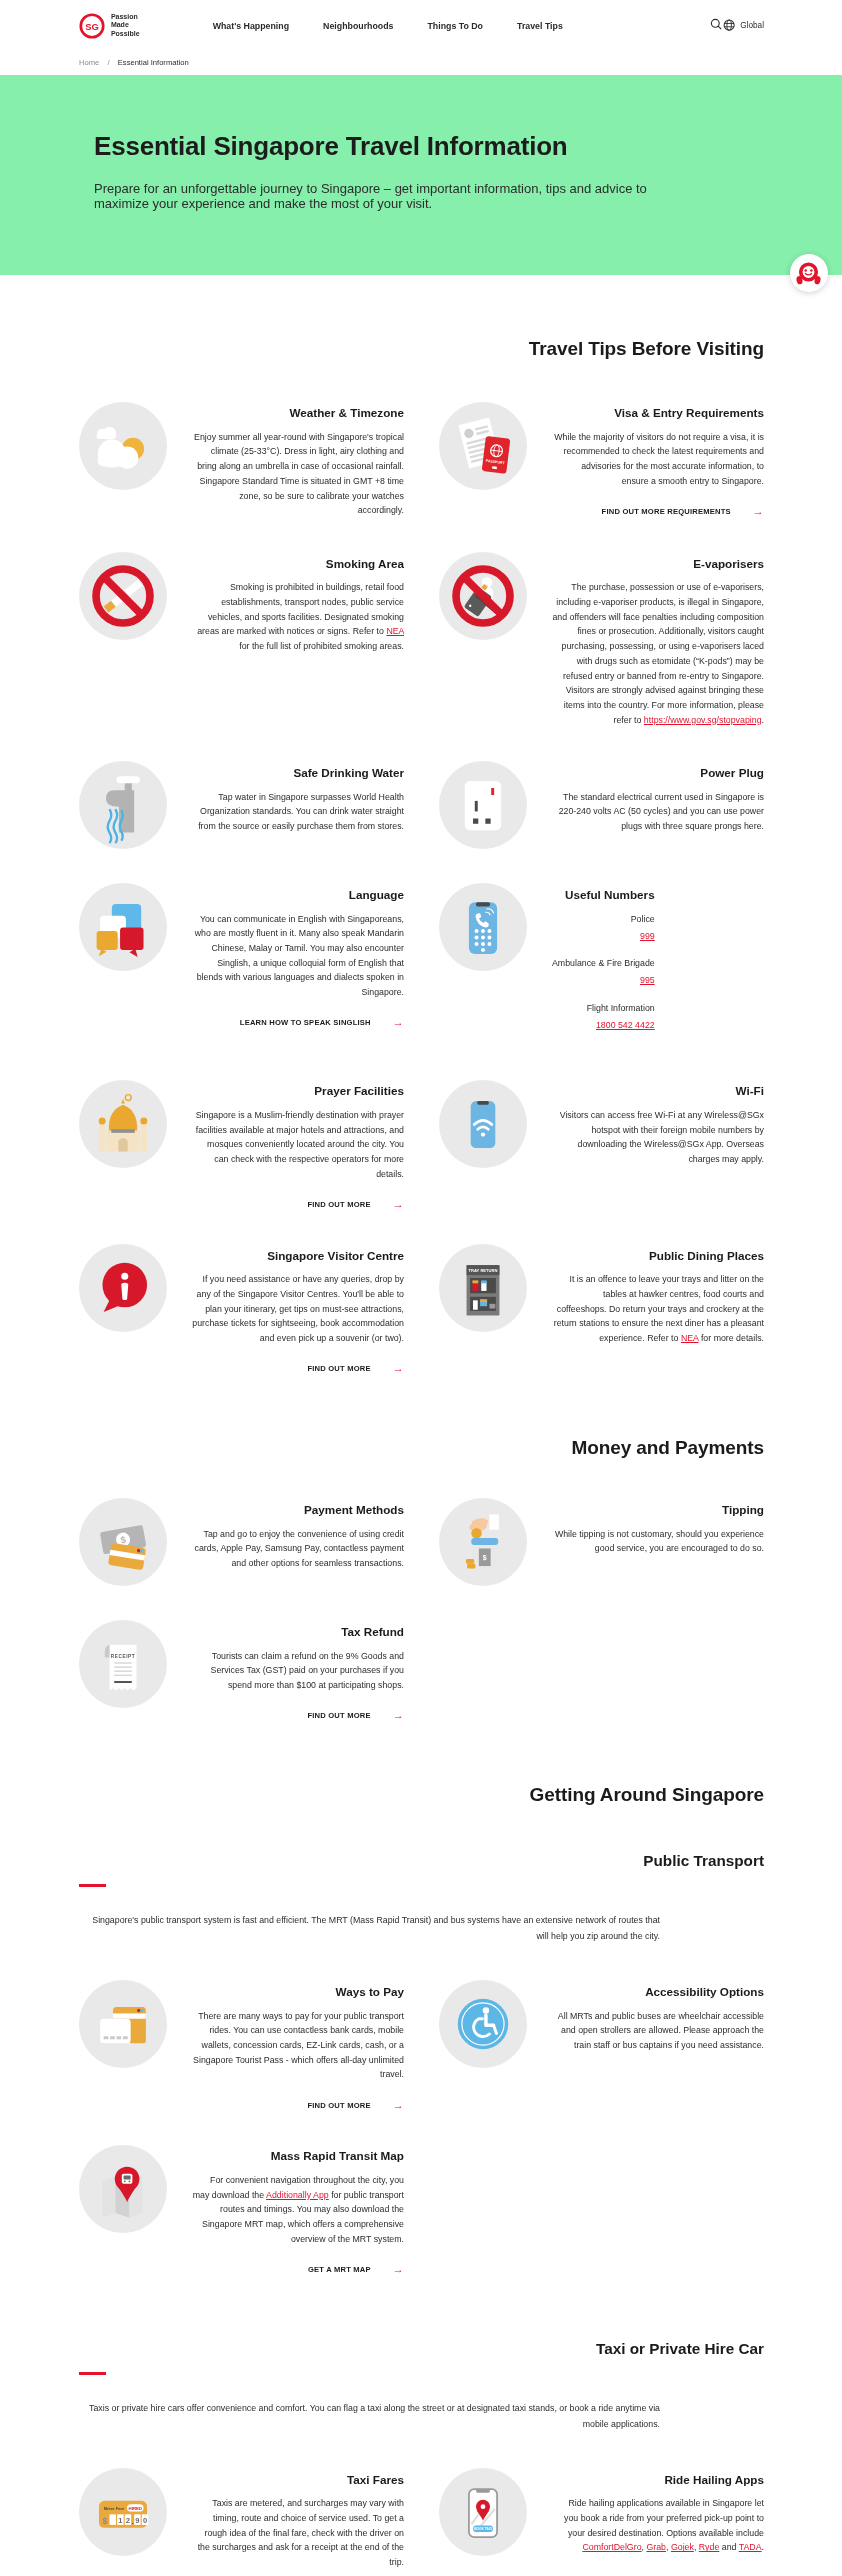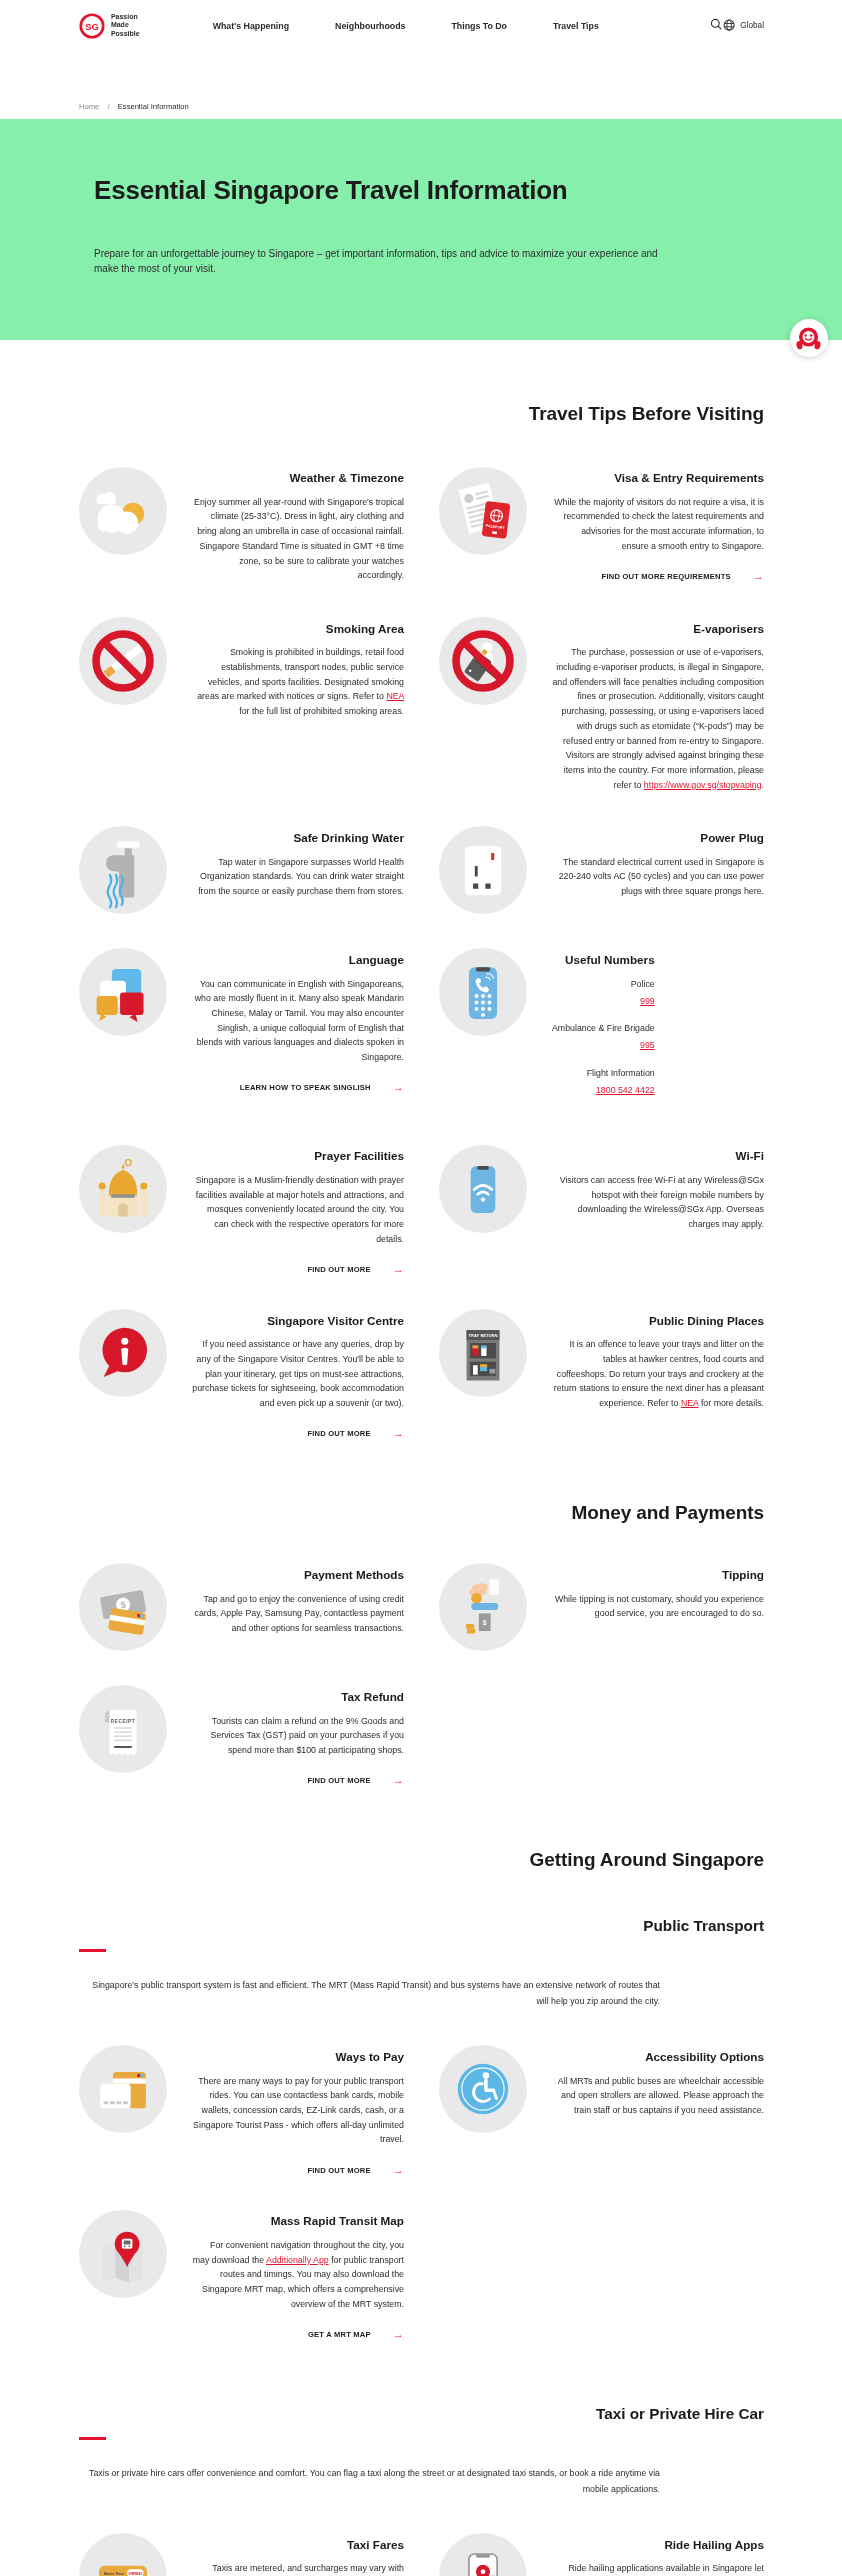--- a/index.html
+++ b/index.html
@@ -4,33 +4,33 @@
 <style>
   * { margin:0; padding:0; box-sizing:border-box; }
   body { background:#fff; font-family:"Liberation Sans", sans-serif; color:#2c2c2c; }
   .page { width:843px; margin:0 auto; background:#fff; position:relative; }
   a { text-decoration:none; color:inherit; cursor:pointer; }
 
   
   .header { height:51px; display:flex; align-items:center; padding:8px 79px; background:#fff; }
   .logo { display:flex; align-items:center; gap:5.9px; }
   .logo-tagline { font-size:7px; font-weight:700; line-height:8.2px; color:#2b2b2b; }
-  .nav { display:flex; gap:46px; margin-left:73px; }
+  .nav { display:flex; gap:34px; margin-left:73px; }
   .nav a { font-size:8.8px; font-weight:700; color:#2b2b2b; }
   .header-right { margin-left:auto; display:flex; align-items:center; gap:1px; }
   .globe-wrap { display:flex; align-items:center; gap:4.7px; font-size:8.2px; color:#2b2b2b; }
 
   
-  .breadcrumb { padding:7px 79px 8.2px; font-size:7.6px; color:#8a8a8a; display:flex; gap:8.2px;margin-top:44px; }
+  .breadcrumb { padding:7px 79px 8.2px; font-size:7.6px; color:#8a8a8a; display:flex; gap:8.2px; }
   .breadcrumb .current { color:#2b2b2b; }
 
   
   .hero { background:#86efac; padding:56px 94px 63px; position:relative; }
   .hero h1 { font-size:26px; line-height:1.22; font-weight:800; color:#1c1c1c; max-width:482px; letter-spacing:-0.2px; }
-  .hero p { margin-top:39px; font-size:10px; line-height:15.3px; color:#2c2c2c; max-width:581px; }
+  .hero p { margin-top:18px; font-size:13px; line-height:15.3px; color:#2c2c2c; max-width:581px; }
   .chat { position:absolute; right:15.3px; bottom:-17.6px; width:38px; height:38px; border-radius:50%; background:#fff;
           box-shadow:0 1.2px 5.9px rgba(0,0,0,.18); display:flex; align-items:center; justify-content:center; border:none; }
 
   
   .wrap { padding:0 79px; }
   h2.sec { font-size:19px; font-weight:800; color:#1b1b1b; letter-spacing:-0.1px; }
   h3.sub { font-size:15.3px; font-weight:800; color:#1b1b1b; }
   .red-dash { width:27px; height:2.9px; background:#e4132c; margin:14px 0 25px; }
   .sec-intro { font-size:8.8px; line-height:16px; max-width:581px; margin-bottom:36px; }
   .section { padding-top:63px;text-align:right; }

